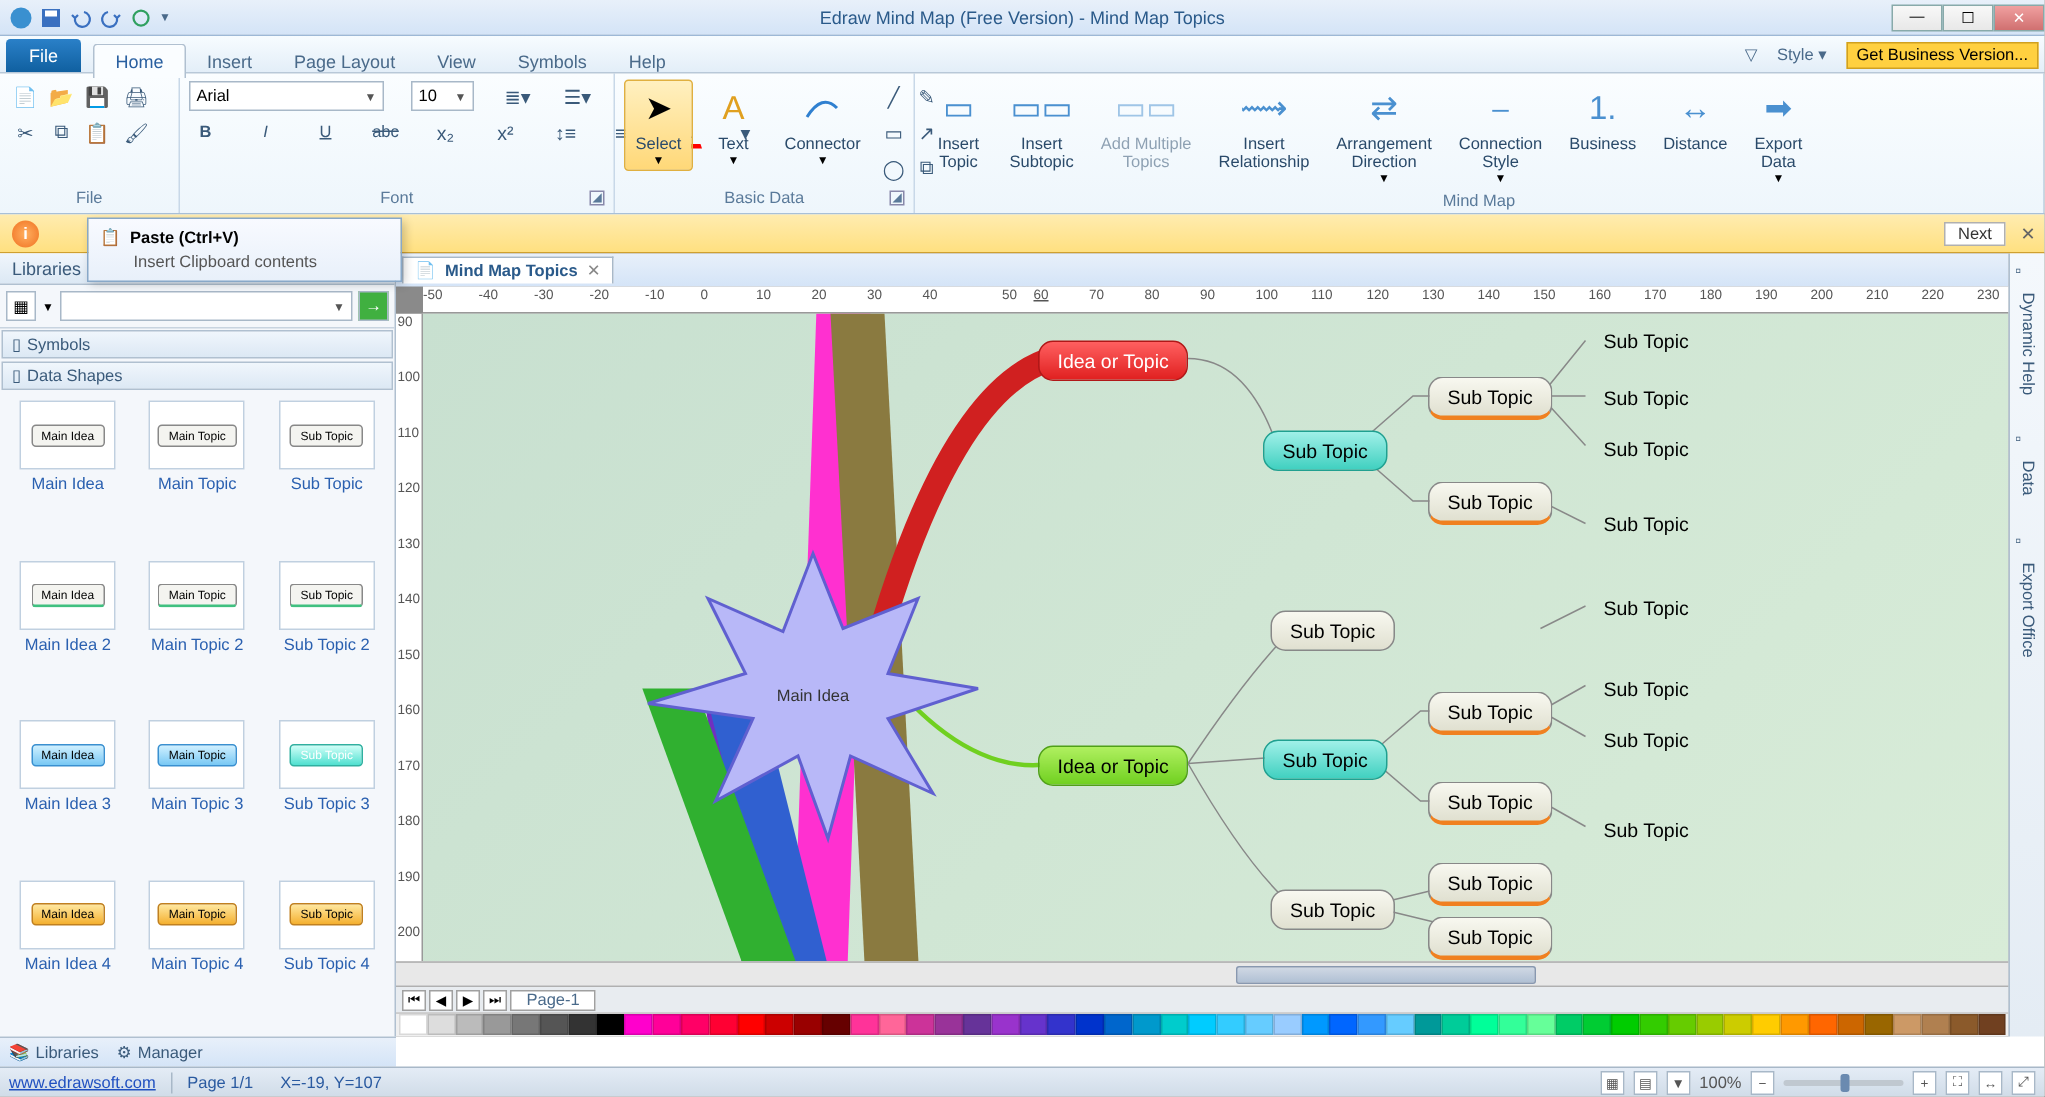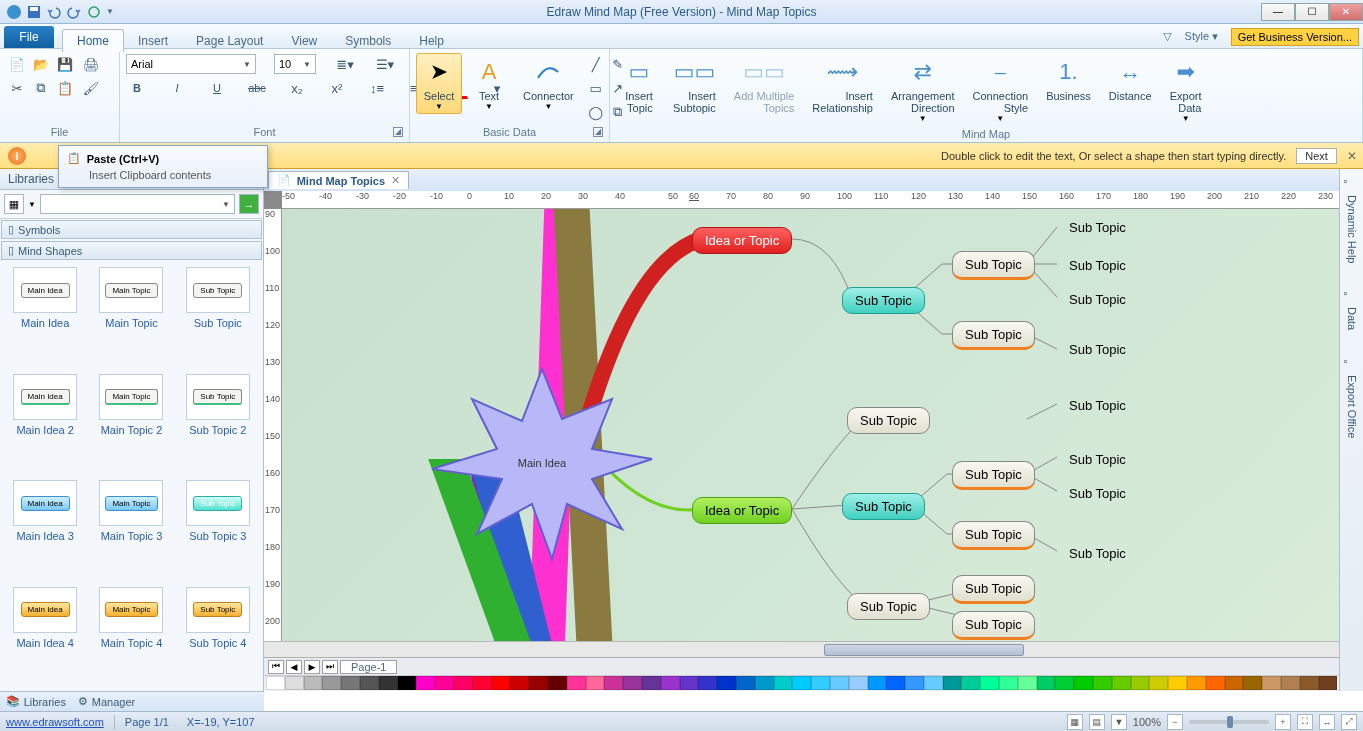--- a/index.html
+++ b/index.html
@@ -22,21 +22,21 @@
 .biz-btn{background:#ffd040;border:1px solid #d0a020;padding:2px 6px;cursor:pointer;font-size:11px}
 
 .ribbon{height:94px;background:linear-gradient(#fafdff,#eef6fc);border-bottom:1px solid #a8c0d8;display:flex}
 .group{border-right:1px solid #c8d8e8;padding:4px 6px 2px 6px;display:flex;flex-direction:column;height:100%}
 .group-body{flex:1;display:flex;align-items:flex-start;gap:4px}
 .group-label{text-align:center;color:#5a7a9a;font-size:11px;padding:2px 0;position:relative}
 .group-label .dl{position:absolute;right:0;top:3px;width:10px;height:10px;border:1px solid #88a;font-size:8px;line-height:8px;cursor:pointer}
 .big-btn{display:flex;flex-direction:column;align-items:center;padding:2px 6px;cursor:pointer;border:1px solid transparent;border-radius:3px}
 .big-btn.active{background:linear-gradient(#fff0c0,#ffd878);border:1px solid #e0b040}
 .big-btn .ico{width:32px;height:32px;display:flex;align-items:center;justify-content:center;font-size:22px}
-.big-btn .lbl{font-size:11px;text-align:right;color:#2a4a6a;line-height:12px;margin-top:2px}
+.big-btn .lbl{font-size:11px;text-align:center;color:#2a4a6a;line-height:12px;margin-top:2px}
 .mini-grid{display:grid;grid-template-columns:repeat(3,22px);grid-auto-rows:22px;gap:2px}
 .mini{width:22px;height:22px;border:1px solid transparent;display:flex;align-items:center;justify-content:center;cursor:pointer;font-size:13px;color:#3a5a7a}
 .font-col{display:flex;flex-direction:column;gap:2px}
 .font-row{display:flex;gap:18px;align-items:center}
 .combo{border:1px solid #a8b8c8;background:#fff;height:20px;padding:0 4px;display:flex;align-items:center;justify-content:space-between}
 .combo .arr{font-size:8px;color:#555}
 
 .tip-row{height:26px;background:linear-gradient(#ffecb0,#ffe080);border-bottom:1px solid #cfa030;display:flex;align-items:center;padding:0 8px;position:relative}
 .tip-i{width:18px;height:18px;border-radius:50%;background:radial-gradient(#ffb060,#f07020);color:#fff;display:flex;align-items:center;justify-content:center;font-weight:bold;margin-right:10px}
 .tip-right{position:absolute;right:6px;display:flex;align-items:center;gap:10px;color:#333}
@@ -274,21 +274,20 @@
           <div style="font-size:8px">▼</div>
         </div>
       </div>
     <div class="group-label">Mind Map</div>
   </div>
 </div>
 
 <div class="tip-row">
   <div class="tip-i">i</div>
   <div class="tip-right">
-    <span>Double click to edit the text, Or select a shape then start typing directly.</span>
     <span class="next-btn">Next</span>
     <span class="tip-close">✕</span>
   </div>
 </div>
 
 <div class="tooltip-box">
   <div class="tt-head">
       <span>📋</span>
       <span>Paste (Ctrl+V)</span>
     </div>
@@ -302,21 +301,21 @@
     <div class="lp-toolbar">
       <div class="lp-tool">▦</div>
         <span style="font-size:8px">▼</span>
       <div class="combo" style="flex:1;height:20px">
           <span></span>
           <span class="arr">▼</span>
         </div>
       <div class="lp-tool" style="background:#40b040;color:#fff">→</div>
     </div>
     <div class="lp-head">▯ <span>Symbols</span></div>
-    <div class="lp-head">▯ <span>Mind Shapes</span></div>
+    <div class="lp-head">▯ <span>Data Shapes</span></div>
     <div class="shapes-grid" id="shapes-host">
         <div class="shape-cell">
           <div class="shape-prev">
             <span class="shp ">Main Idea</span>
           </div>
           <div class="shape-lbl">Main Idea</div>
         </div>
         <div class="shape-cell">
           <div class="shape-prev">
             <span class="shp ">Main Topic</span>

